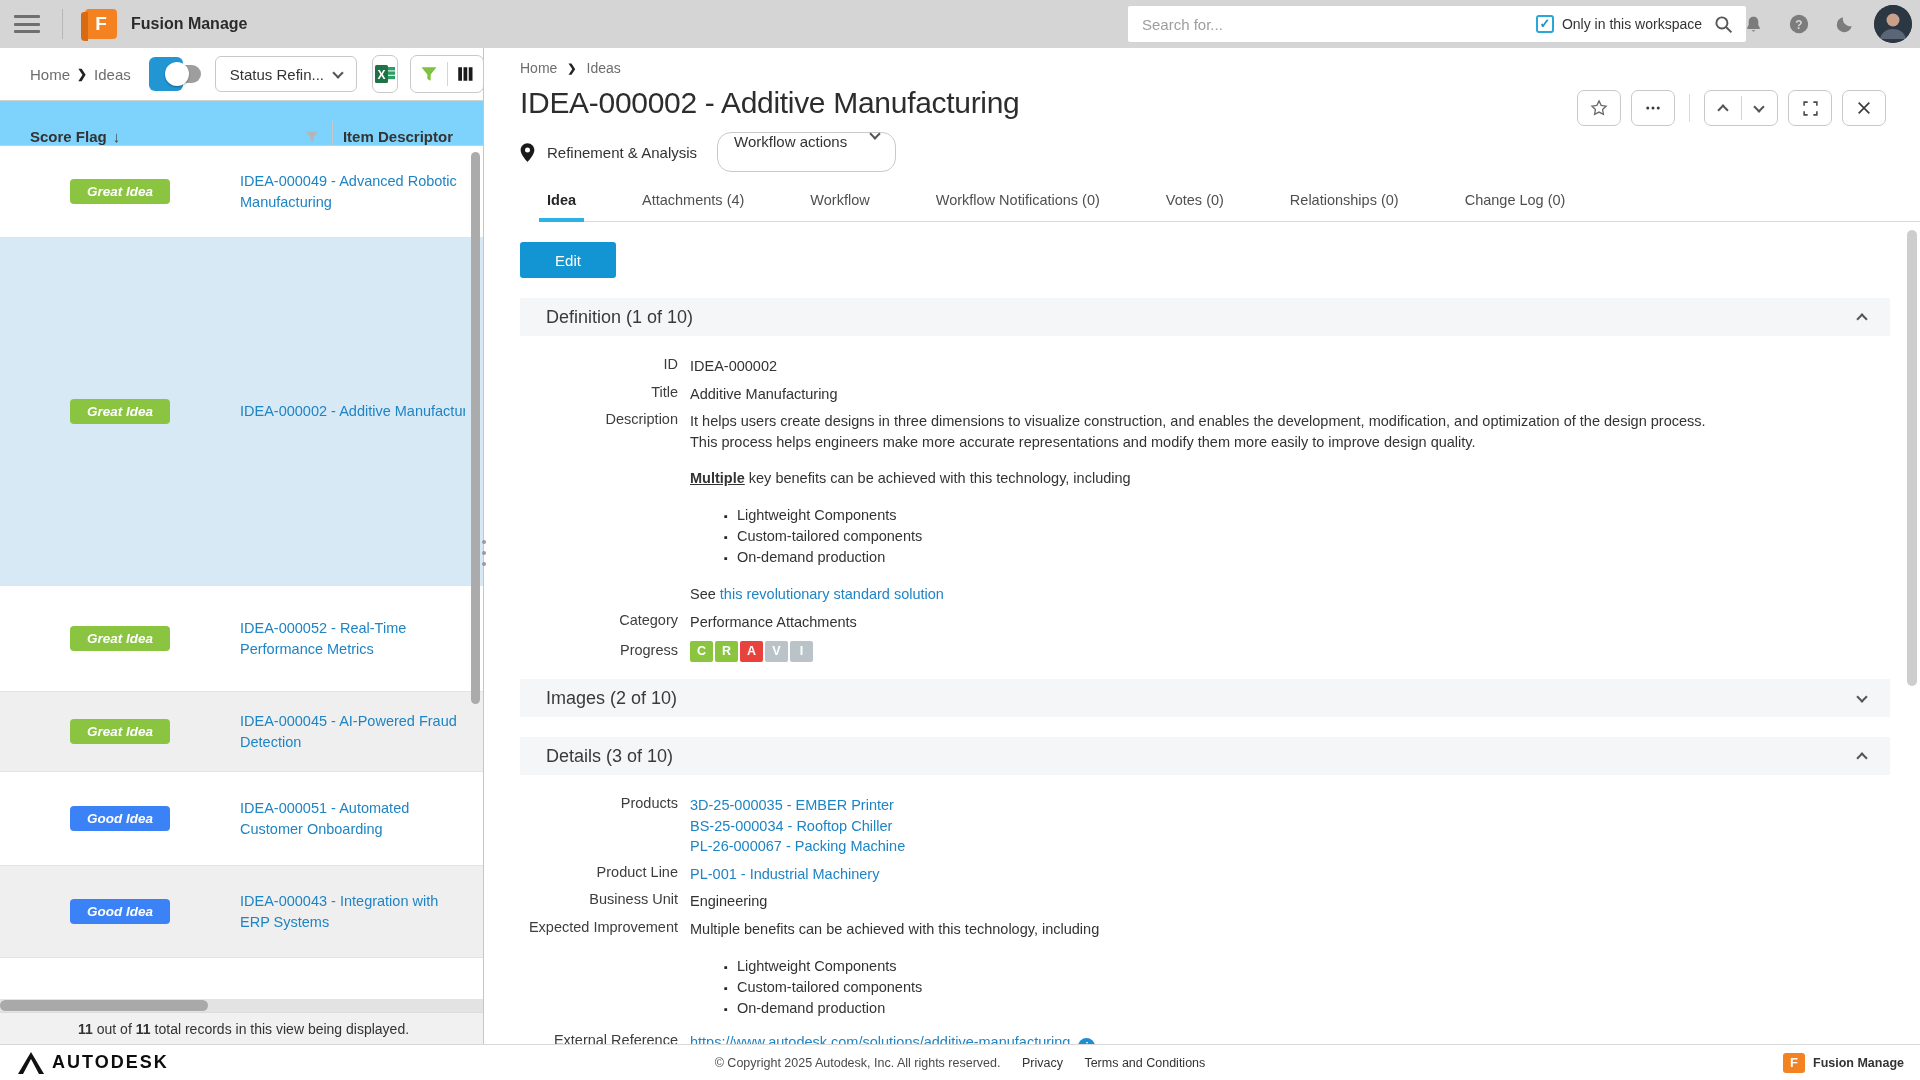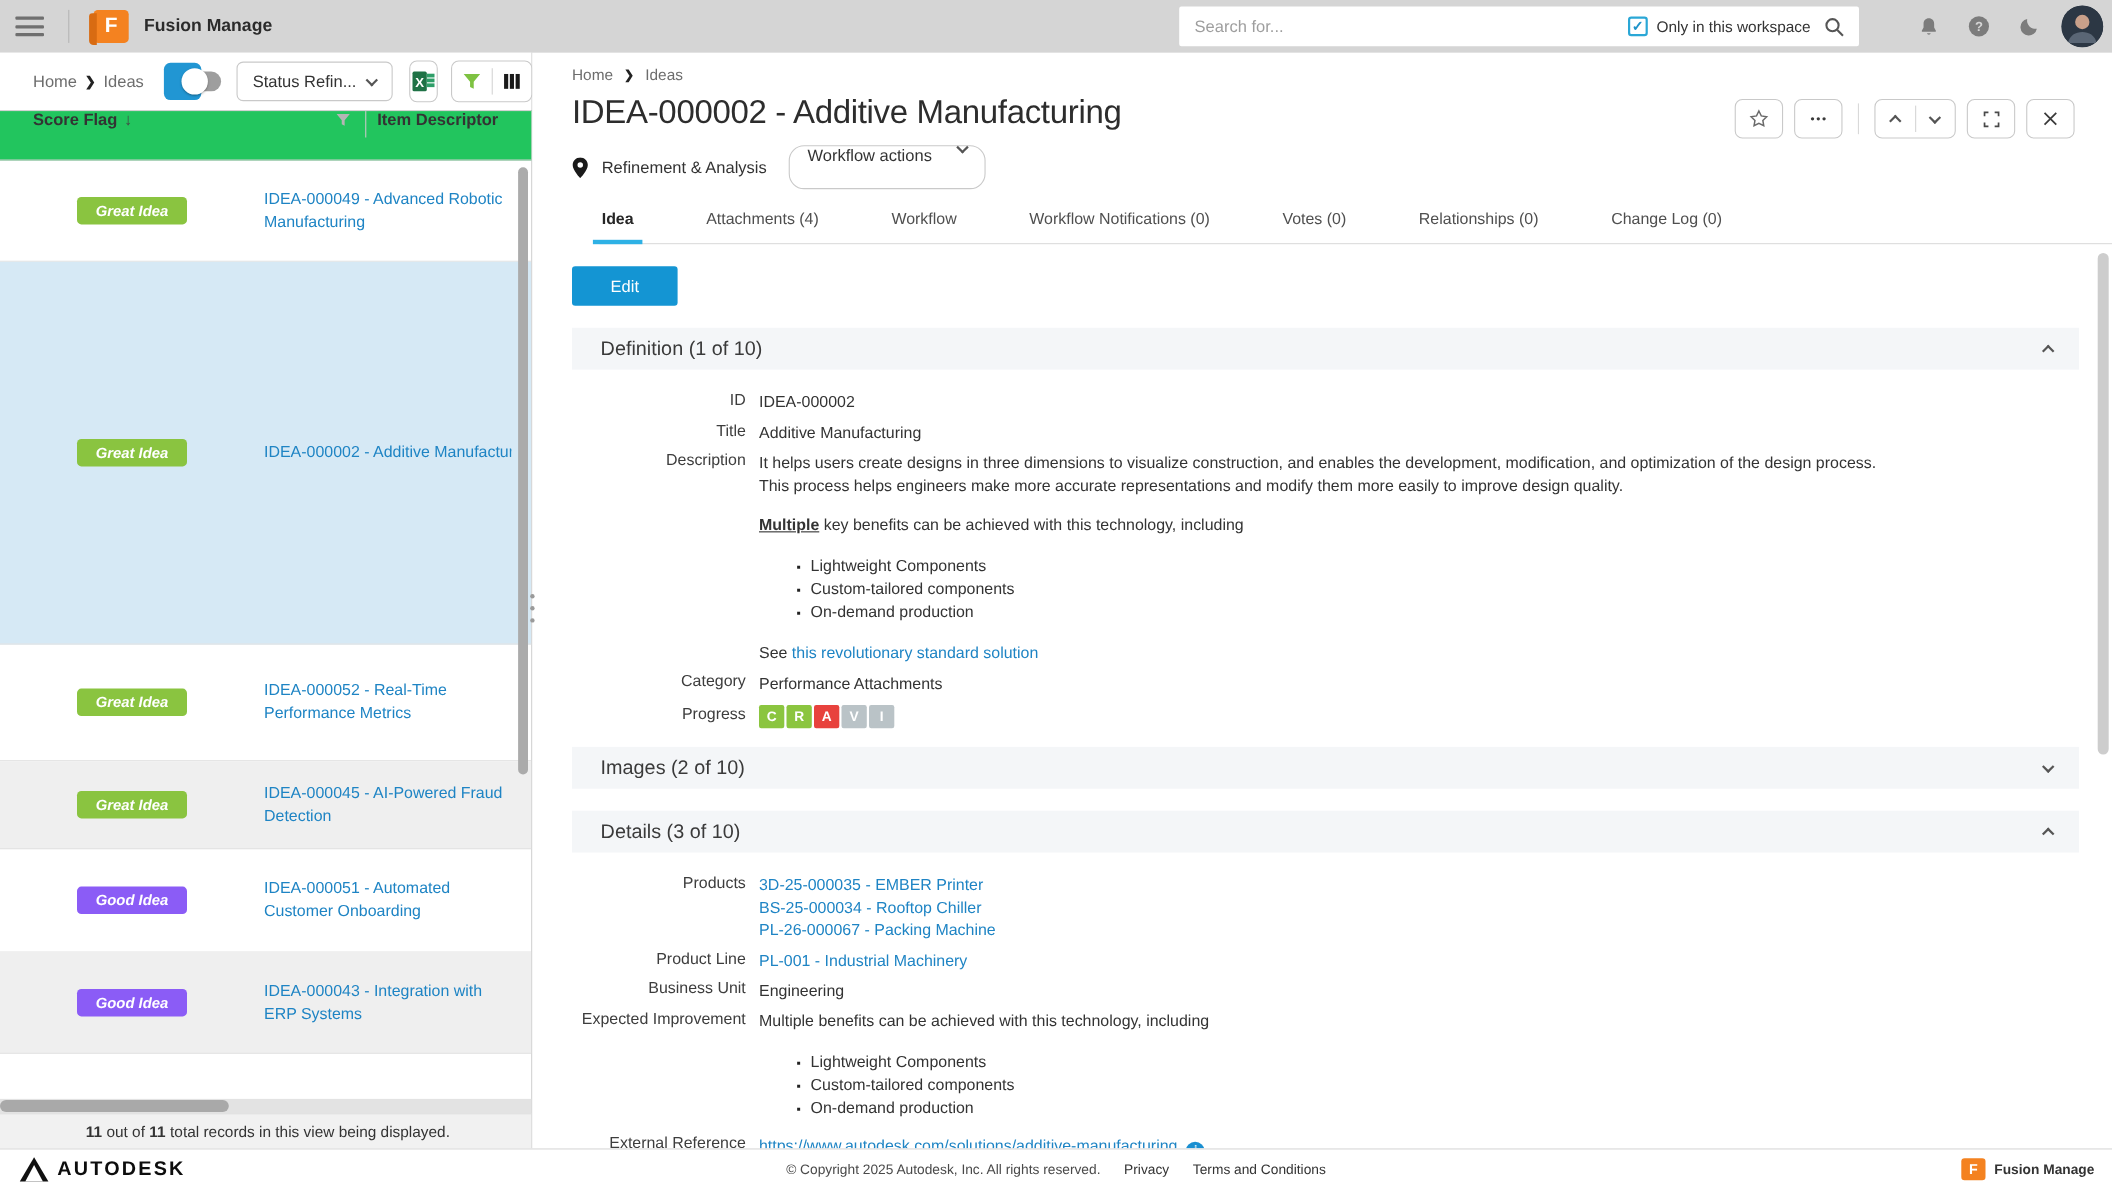--- a/index.html
+++ b/index.html
@@ -7,21 +7,21 @@
 
   
   .topbar { position:absolute; top:0; left:0; width:1920px; height:48px; background:#d5d5d5; display:flex; align-items:center; }
   .hamburger { width:26px; height:18px; margin-left:14px; display:flex; flex-direction:column; justify-content:space-between; cursor:pointer; }
   .hamburger span { height:3px; background:#6f6f6f; border-radius:1px; }
   .topbar-divider { width:1px; height:30px; background:#b6b6b6; margin-left:22px; }
   .fusion-logo { position:relative; width:32px; height:30px; margin-left:22px; background:#f48220; border-radius:4px; display:flex; align-items:center; justify-content:center; }
   .fusion-logo::before { content:""; position:absolute; left:-4px; top:3px; bottom:-2px; width:7px; background:#d86b12; border-radius:3px 0 0 4px; }
   .fusion-logo b { color:#fff; font-size:19px; position:relative; }
   .product-name { margin-left:14px; font-size:16px; font-weight:700; color:#2b2b2b; }
-  .search-wrap { position:absolute; left:1072px; top:6px; width:618px; height:36px; background:#fff; border-radius:2px; display:flex; align-items:center; padding:0 12px 0 14px; }
+  .search-wrap { position:absolute; left:1128px; top:6px; width:618px; height:36px; background:#fff; border-radius:2px; display:flex; align-items:center; padding:0 12px 0 14px; }
   .search-input { flex:1; border:none; outline:none; font-size:15px; color:#333; font-family:"Liberation Sans",sans-serif; background:transparent; }
   .search-input::placeholder { color:#9e9e9e; }
   .ws-check { width:18px; height:18px; border:2px solid #2aa7d6; border-radius:3px; background:#fff; color:#1d93c9; font-size:13px; font-weight:700; line-height:14px; text-align:center; cursor:pointer; flex:0 0 auto; }
   .ws-label { font-size:14px; color:#333; margin:0 10px 0 8px; white-space:nowrap; }
   .top-icons { position:absolute; right:64px; top:0; height:48px; display:flex; align-items:center; gap:24px; color:#7c7c7c; }
   .top-icon { width:22px; height:22px; cursor:pointer; display:flex; align-items:center; justify-content:center; }
   .avatar { position:absolute; right:8px; top:5px; width:38px; height:38px; border-radius:50%; background:#273240; overflow:hidden; cursor:pointer; }
 
   
   .content { position:absolute; top:48px; left:0; right:0; bottom:36px; display:flex; }
@@ -40,31 +40,31 @@
   .view-btn { margin-left:14px; height:36px; border:1px solid #c9c9c9; border-radius:6px; background:#fff; display:flex; align-items:center; padding:0 14px; font-size:15px; color:#333; gap:10px; cursor:pointer; white-space:nowrap; }
   .icon-btn { height:38px; border:1px solid #c9c9c9; border-radius:7px; background:#fff; display:flex; align-items:center; justify-content:center; cursor:pointer; }
   .excel-btn { width:42px; margin-left:15px; }
   .pair-btn { width:74px; margin-left:12px; padding:0; }
   .pair-btn .half { width:36px; height:100%; display:flex; align-items:center; justify-content:center; cursor:pointer; }
   .pair-btn .vline { width:1px; height:24px; background:#d5d5d5; }
   .chev { display:inline-block; width:8px; height:8px; border-right:2px solid #555; border-bottom:2px solid #555; transform:rotate(45deg); margin-top:-3px; }
   .chev.up { transform:rotate(225deg); margin-top:4px; }
 
   
-  .list-header { height:46px; background:#22c55e; border-top:1px solid #d2d2d2; border-bottom:1px solid #cfcfcf; display:flex; align-items:flex-start; padding-left:30px; font-size:15px; font-weight:700; color:#333; }
+  .list-header { height:46px; background:#7dd3fc; border-top:1px solid #d2d2d2; border-bottom:1px solid #cfcfcf; display:flex; align-items:flex-end; padding-left:30px; font-size:15px; font-weight:700; color:#333; }
   .list-header .sortarrow { font-weight:400; color:#444; margin-left:6px; font-size:15px; }
   .list-header .hfilter { margin-left:auto; margin-right:0; color:#b5b5b5; }
   .list-header .hdiv { width:1px; height:24px; background:#c7c7c7; margin:0 10px 0 12px; }
   .rows { flex:1; position:relative; overflow:hidden; }
   .row { display:flex; align-items:center; border-bottom:1px solid #e3e3e3; cursor:pointer; }
   .row .c1 { width:240px; flex:0 0 240px; display:flex; justify-content:center; }
   .row .c2 { width:225px; flex:0 0 225px; overflow:hidden; }
   .badge { display:inline-block; min-width:100px; text-align:center; padding:5px 10px; border-radius:4px; color:#fff; font-size:13.5px; font-style:italic; font-weight:700; }
   .badge.great { background:#8ac440; }
-  .badge.good { background:#8b5cf6; }
+  .badge.good { background:#3b82f6; }
   .row .link { color:#1e84c4; font-size:14.5px; line-height:1.42; text-decoration:none; cursor:pointer; display:block; }
   .row.sel { background:#d6e9f5; }
   .row.alt { background:#efefef; }
   .v-scroll { position:absolute; right:3px; top:6px; width:9px; height:552px; background:#ababab; border-radius:5px; }
   .h-scroll { height:13px; background:#e3e3e3; position:relative; }
   .h-scroll .thumb { position:absolute; left:0; top:1px; height:11px; width:43%; background:#a9a9a9; border-radius:6px; }
   .count-bar { height:32px; background:#f1f1f1; border-top:1px solid #dcdcdc; display:flex; align-items:center; justify-content:center; font-size:14px; color:#333; }
   .count-bar b { font-weight:700; margin:0 4px; }
   .splitter-dots { position:absolute; right:-6px; top:492px; width:10px; height:26px; display:flex; flex-direction:column; align-items:center; justify-content:space-between; z-index:5; cursor:col-resize; }
   .splitter-dots i { width:4px; height:4px; border-radius:50%; background:#9a9a9a; }

